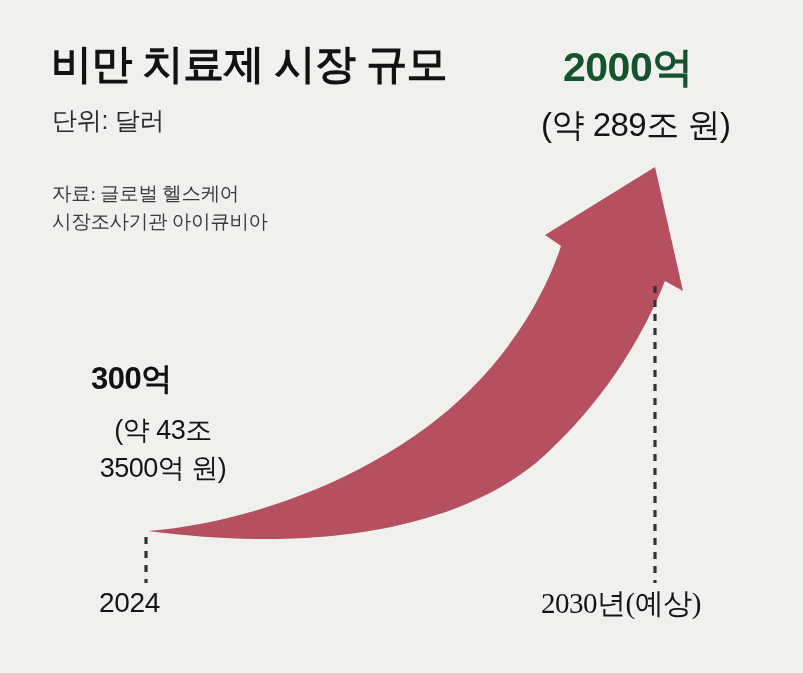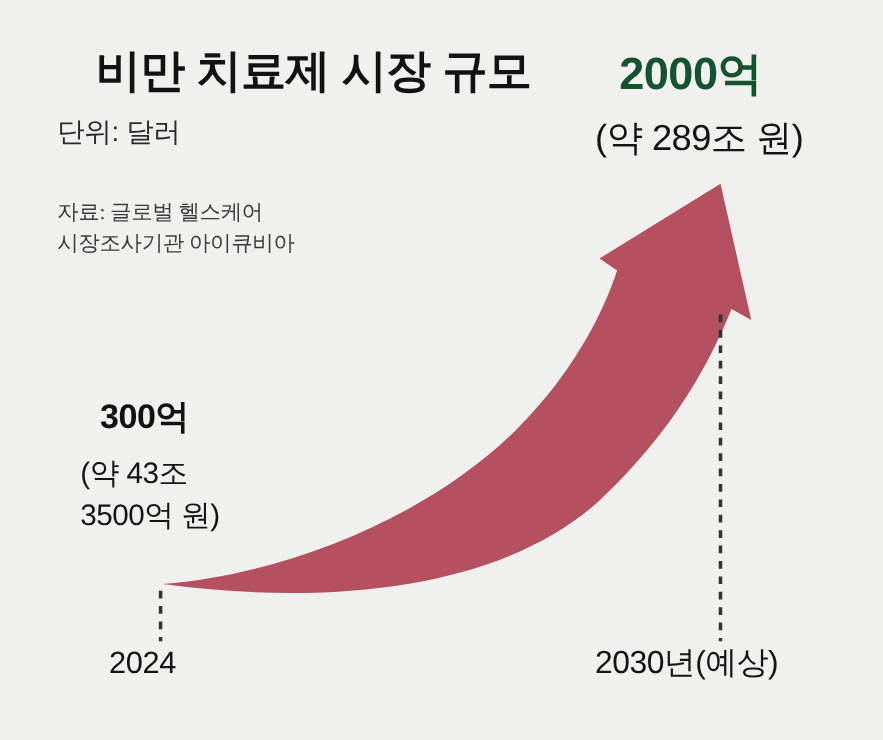--- a/index.html
+++ b/index.html
@@ -43,21 +43,20 @@
     line-height: 1.0;
   }
 
   #chart-title {
     left: 51px;
     top: 44px;
     font-size: 41px;
     font-weight: 700;
     letter-spacing: -0.6px;
     color: #121212;
-    margin-left: 36px;
   }
 
   #chart-unit {
     left: 52px;
     top: 108px;
     font-size: 25px;
     font-weight: 400;
     color: #2b2b2b;
     letter-spacing: -0.3px;
   }
@@ -101,40 +100,41 @@
     letter-spacing: -0.5px;
   }
   #start-value-sub {
     left: 73px;
     top: 411px;
     font-size: 27px;
     font-weight: 400;
     color: #141414;
     line-height: 1.42;
     letter-spacing: -0.5px;
-    text-align: left;
+    text-align: center;
     width: 180px;
   }
 
   
   #axis-label-start {
     left: 99px;
     top: 589px;
     font-size: 28px;
     font-weight: 400;
     color: #141414;
     letter-spacing: -0.3px;
   }
   #axis-label-end {
     left: 541px;
     top: 589px;
     font-size: 29px;
     font-weight: 400;
     color: #141414;
     letter-spacing: -0.5px;
+    font-family: Liberation Serif, serif;
   }
 </style>
 </head>
 <body>
 
 <div id="infographic">
 
   <svg id="arrow-layer" viewBox="0 0 803 673" xmlns="http://www.w3.org/2000/svg">
 
     <path fill="#b4505f" d="M 148,531

